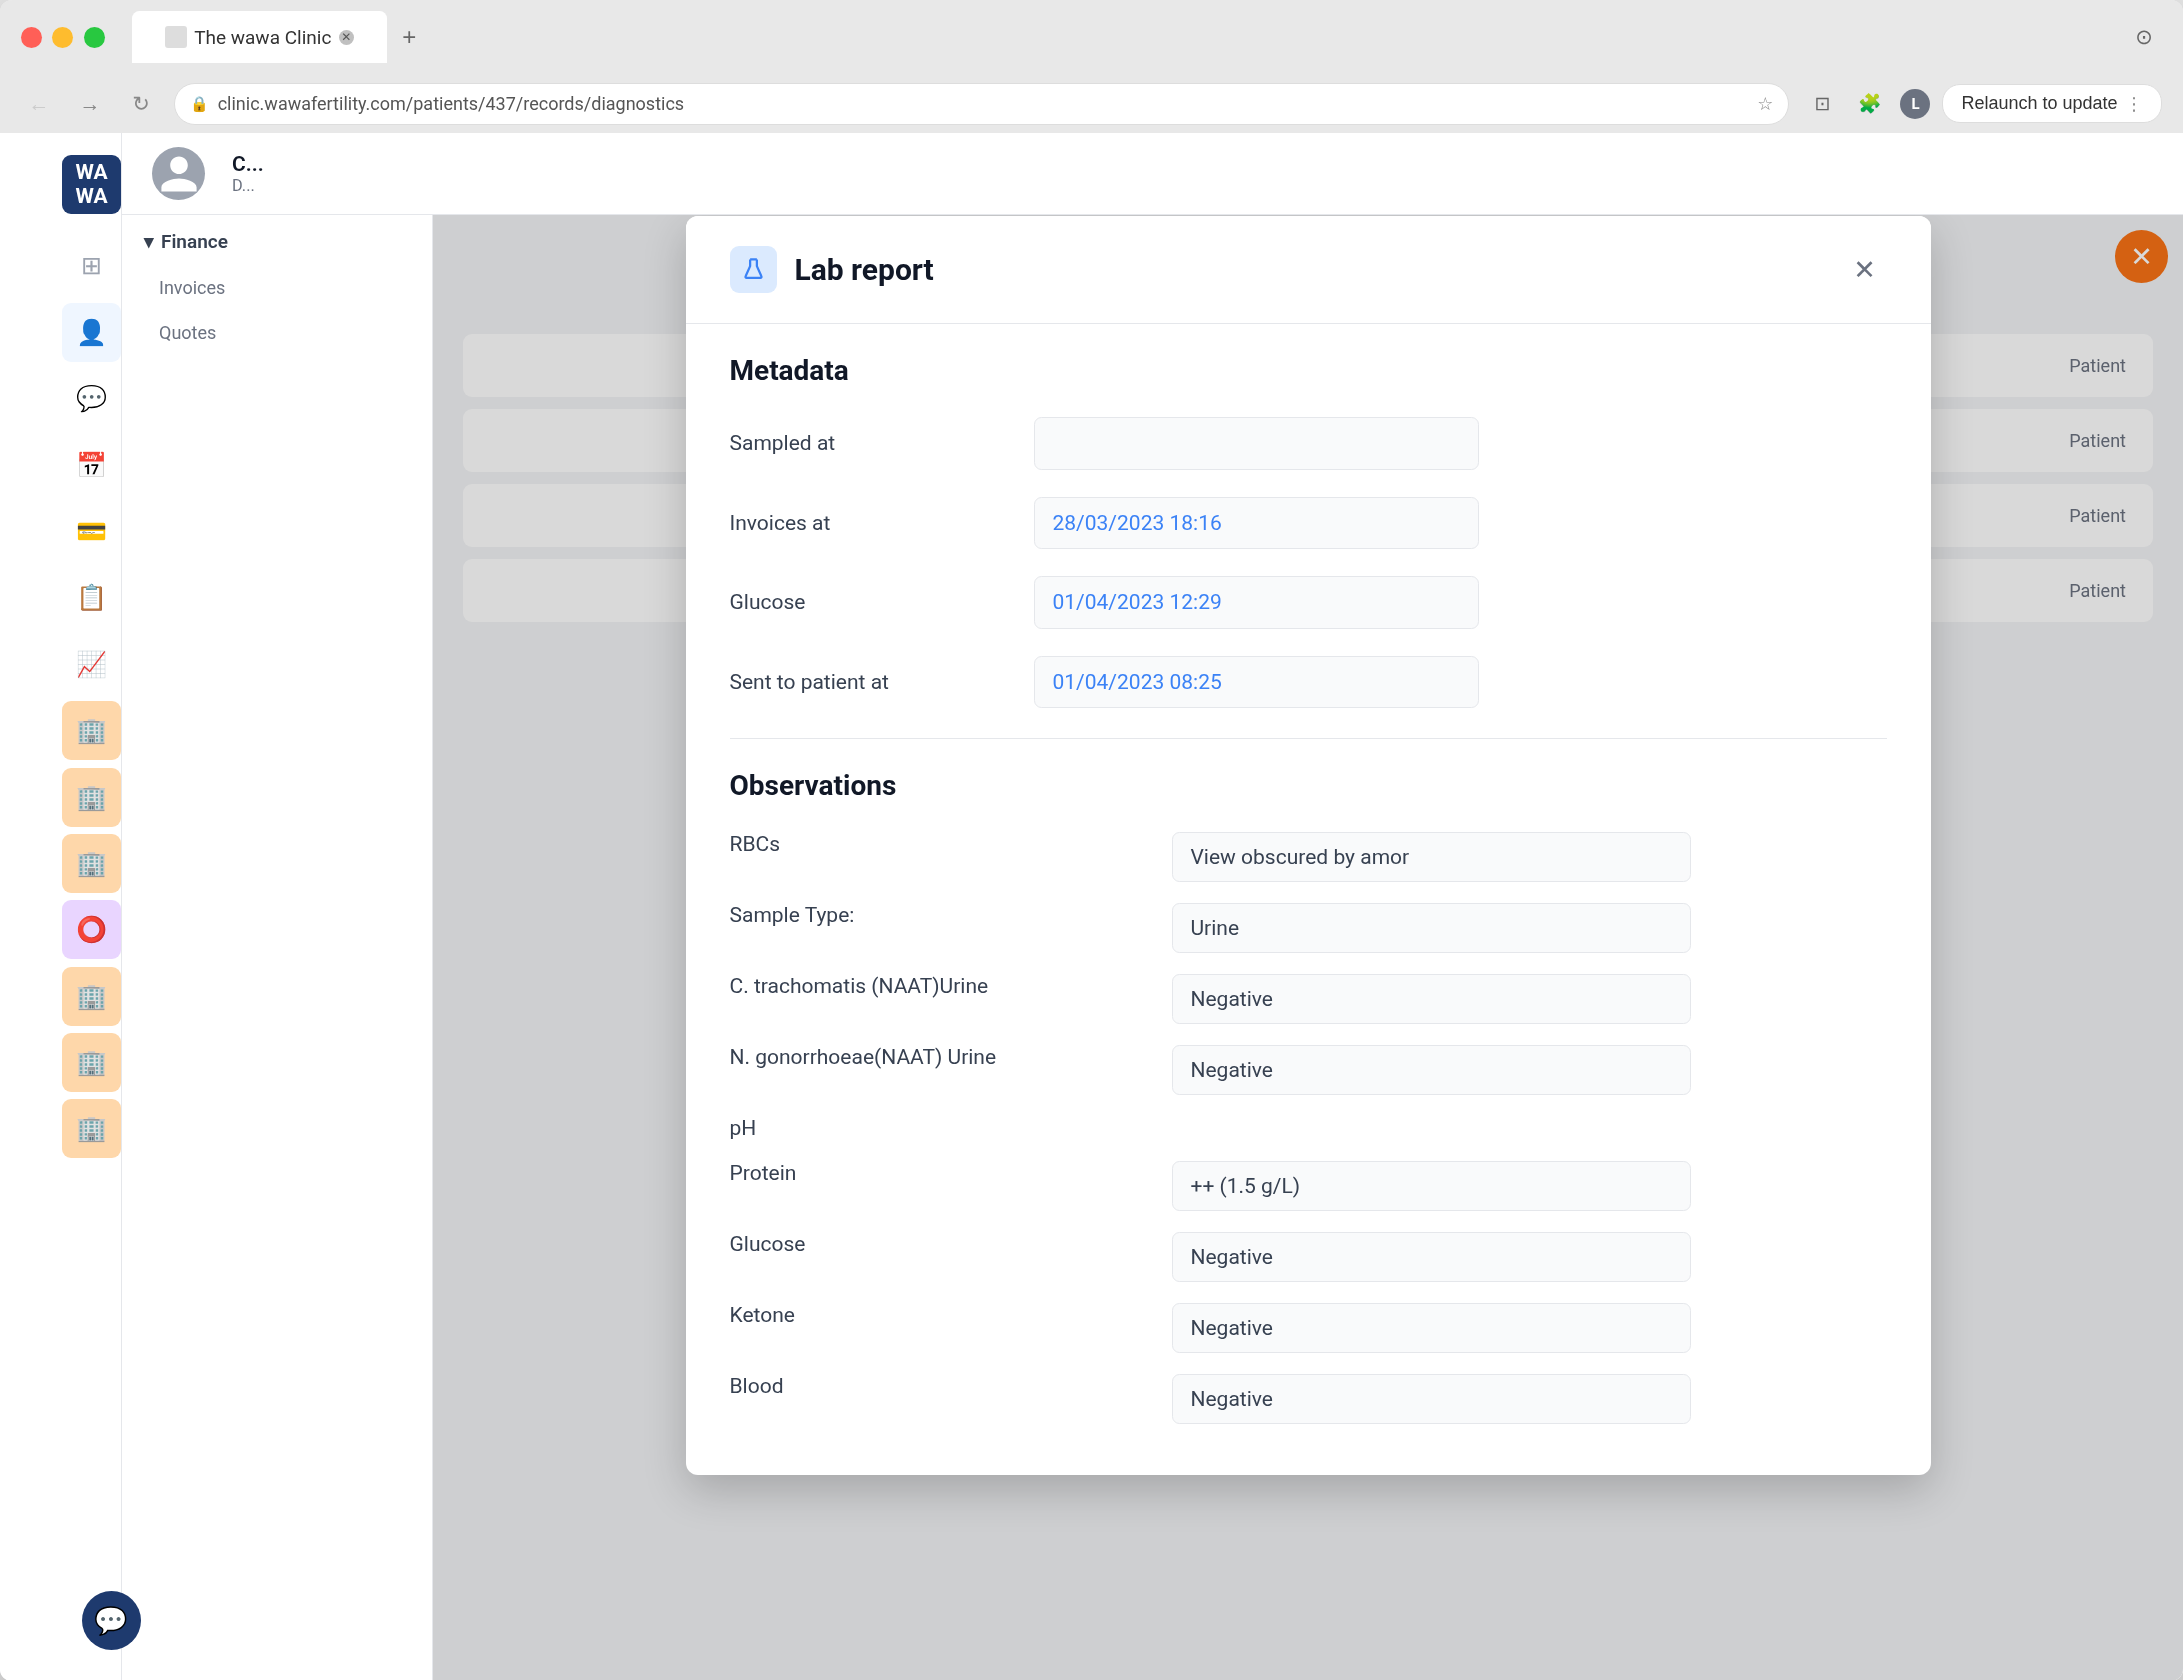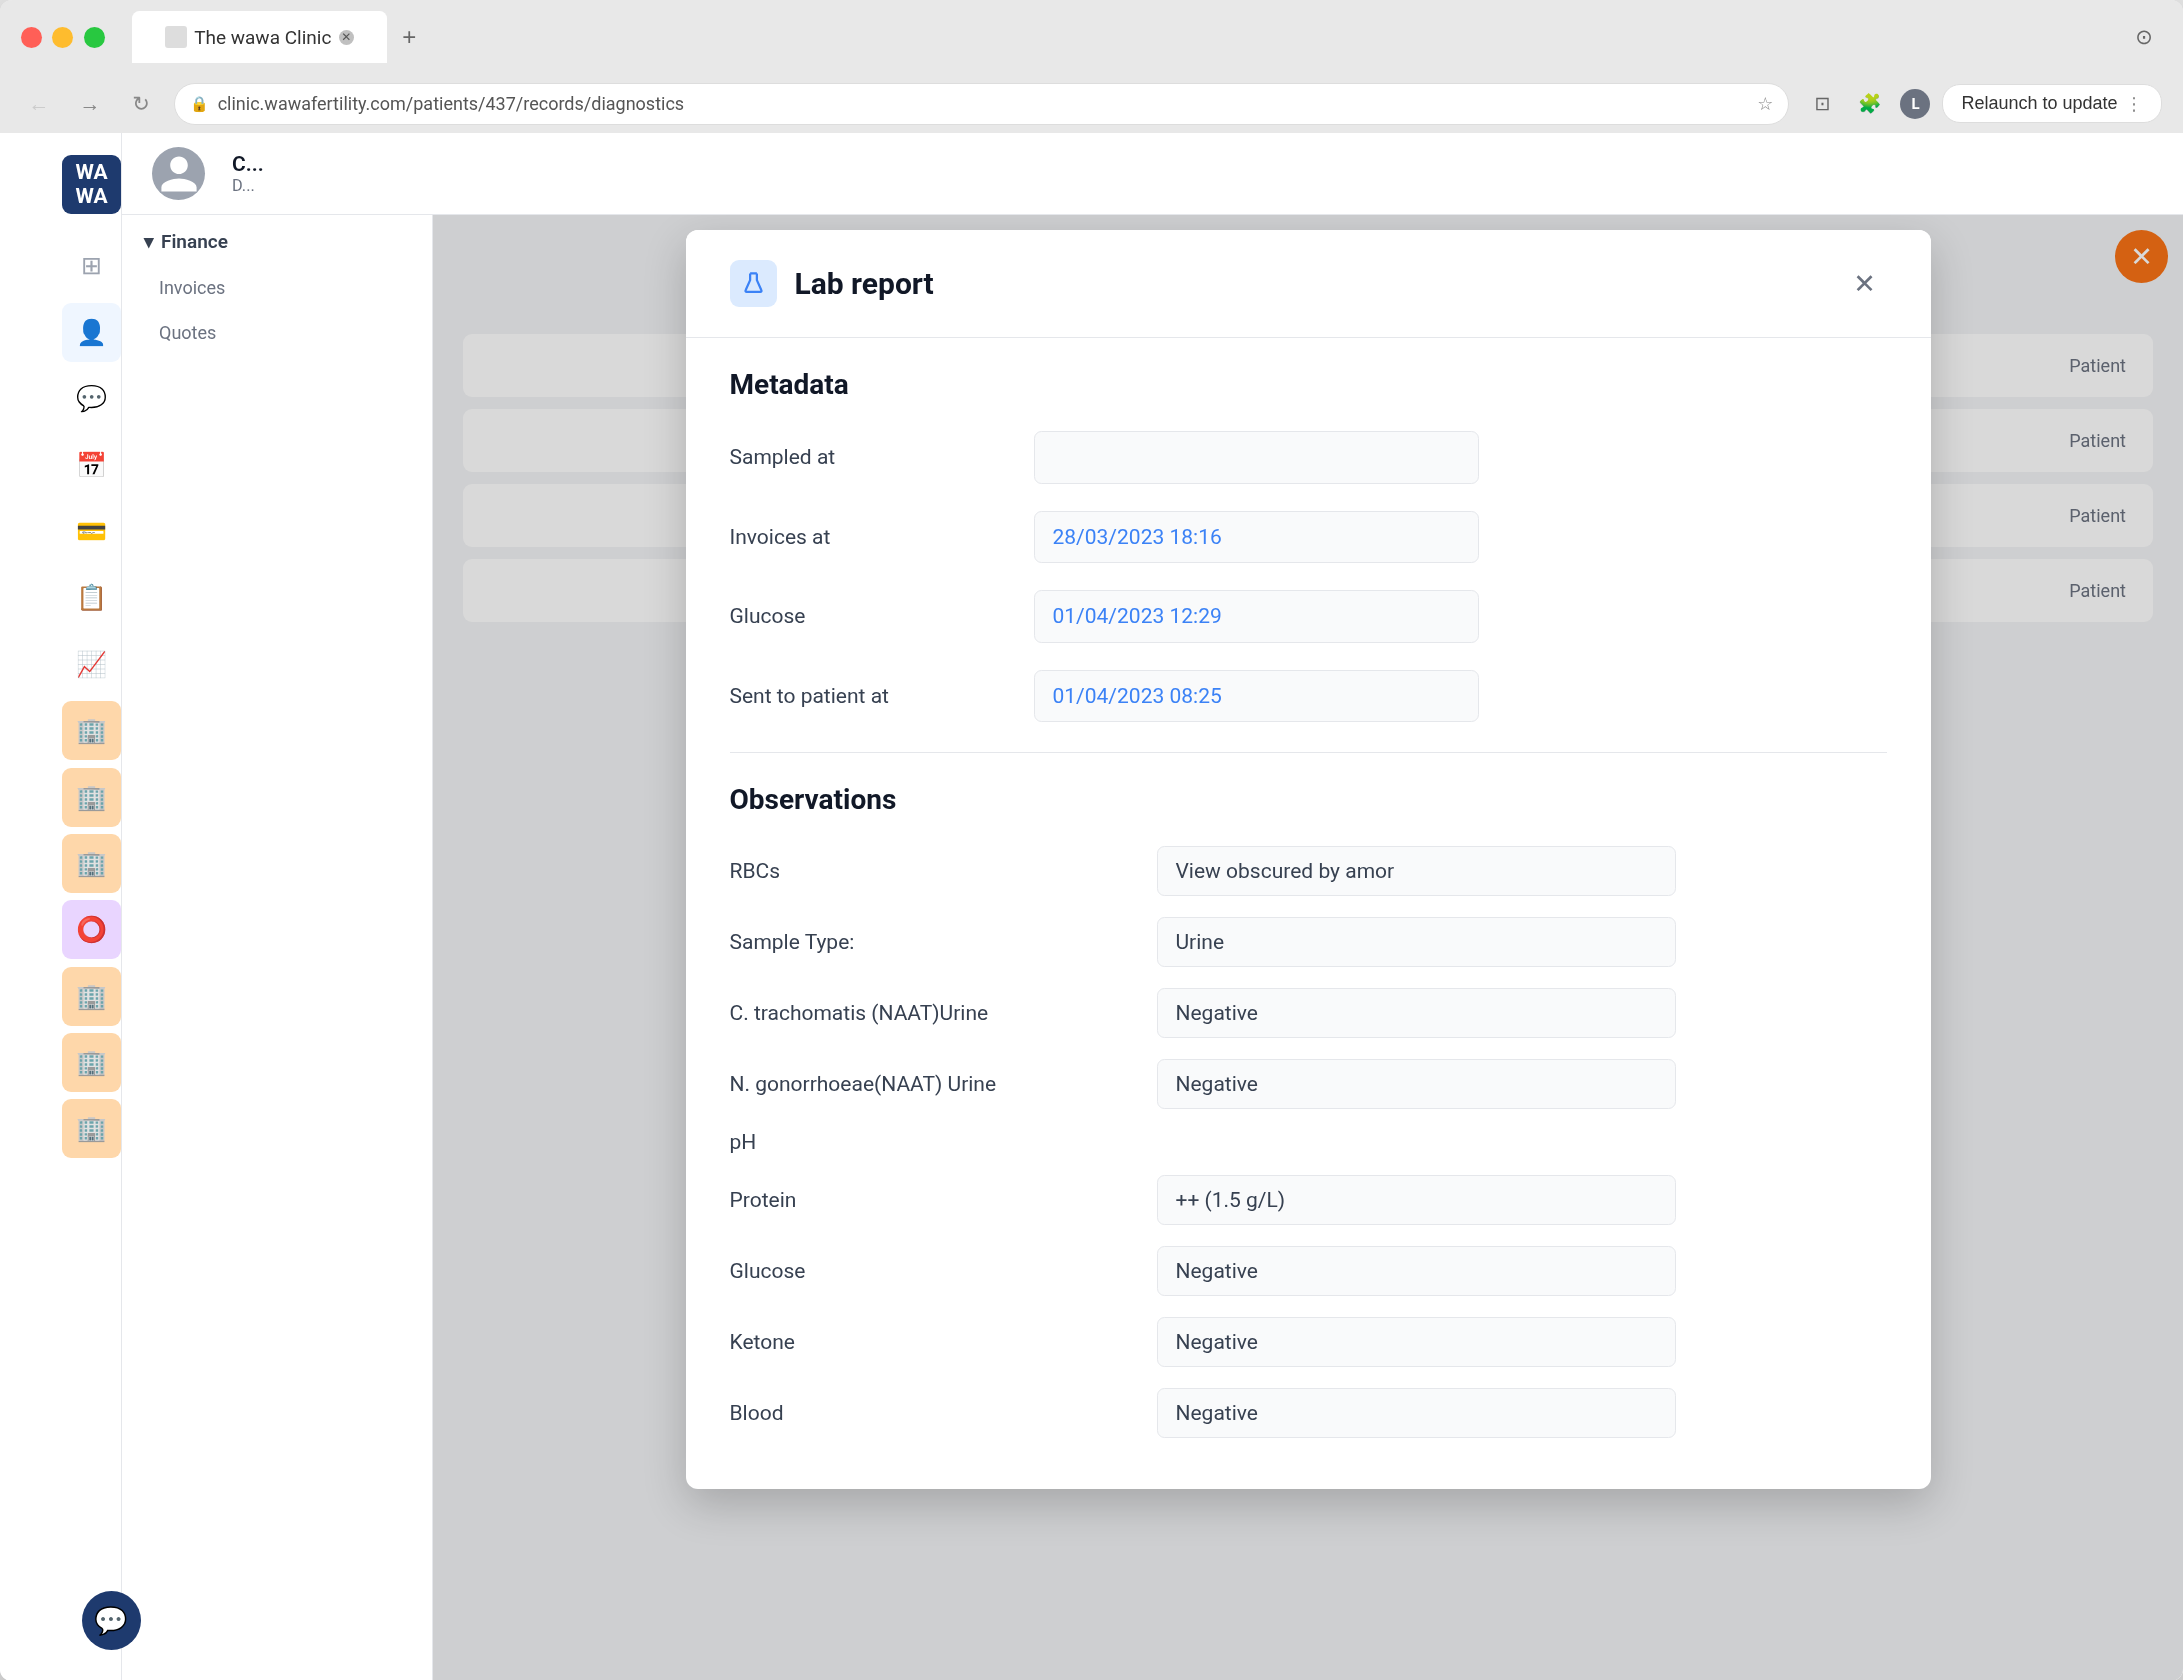--- a/index.html
+++ b/index.html
@@ -365,21 +365,21 @@
       position: absolute;
       top: 0;
       left: 0;
       right: 0;
       bottom: 0;
       background: rgba(0,0,0,0.15);
       display: flex;
       align-items: flex-start;
       justify-content: center;
       z-index: 100;
-      padding-top: 15px;
+      padding-top: 1px;
     }
 
     
     .modal {
       background: #ffffff;
       border-radius: 12px;
       width: 1245px;
       max-height: 1556px;
       overflow-y: auto;
       box-shadow: 0 15px 44px rgba(0,0,0,0.2);
@@ -471,23 +471,23 @@
 
     .divider {
       height: 0.7px;
       background: #e5e7eb;
       margin: 30px 0;
     }
 
     
     .obs-row {
       display: flex;
-      align-items: center;
+      align-items: flex-start;
       margin-bottom: 21px;
-      gap: 12px;
+      gap: 27px;
     }
     .obs-label {
       width: 415px;
       font-size: 21px;
       color: #374151;
       flex-shrink: 0;
     }
     .obs-value {
       flex: 1;
       background: #f9fafb;

